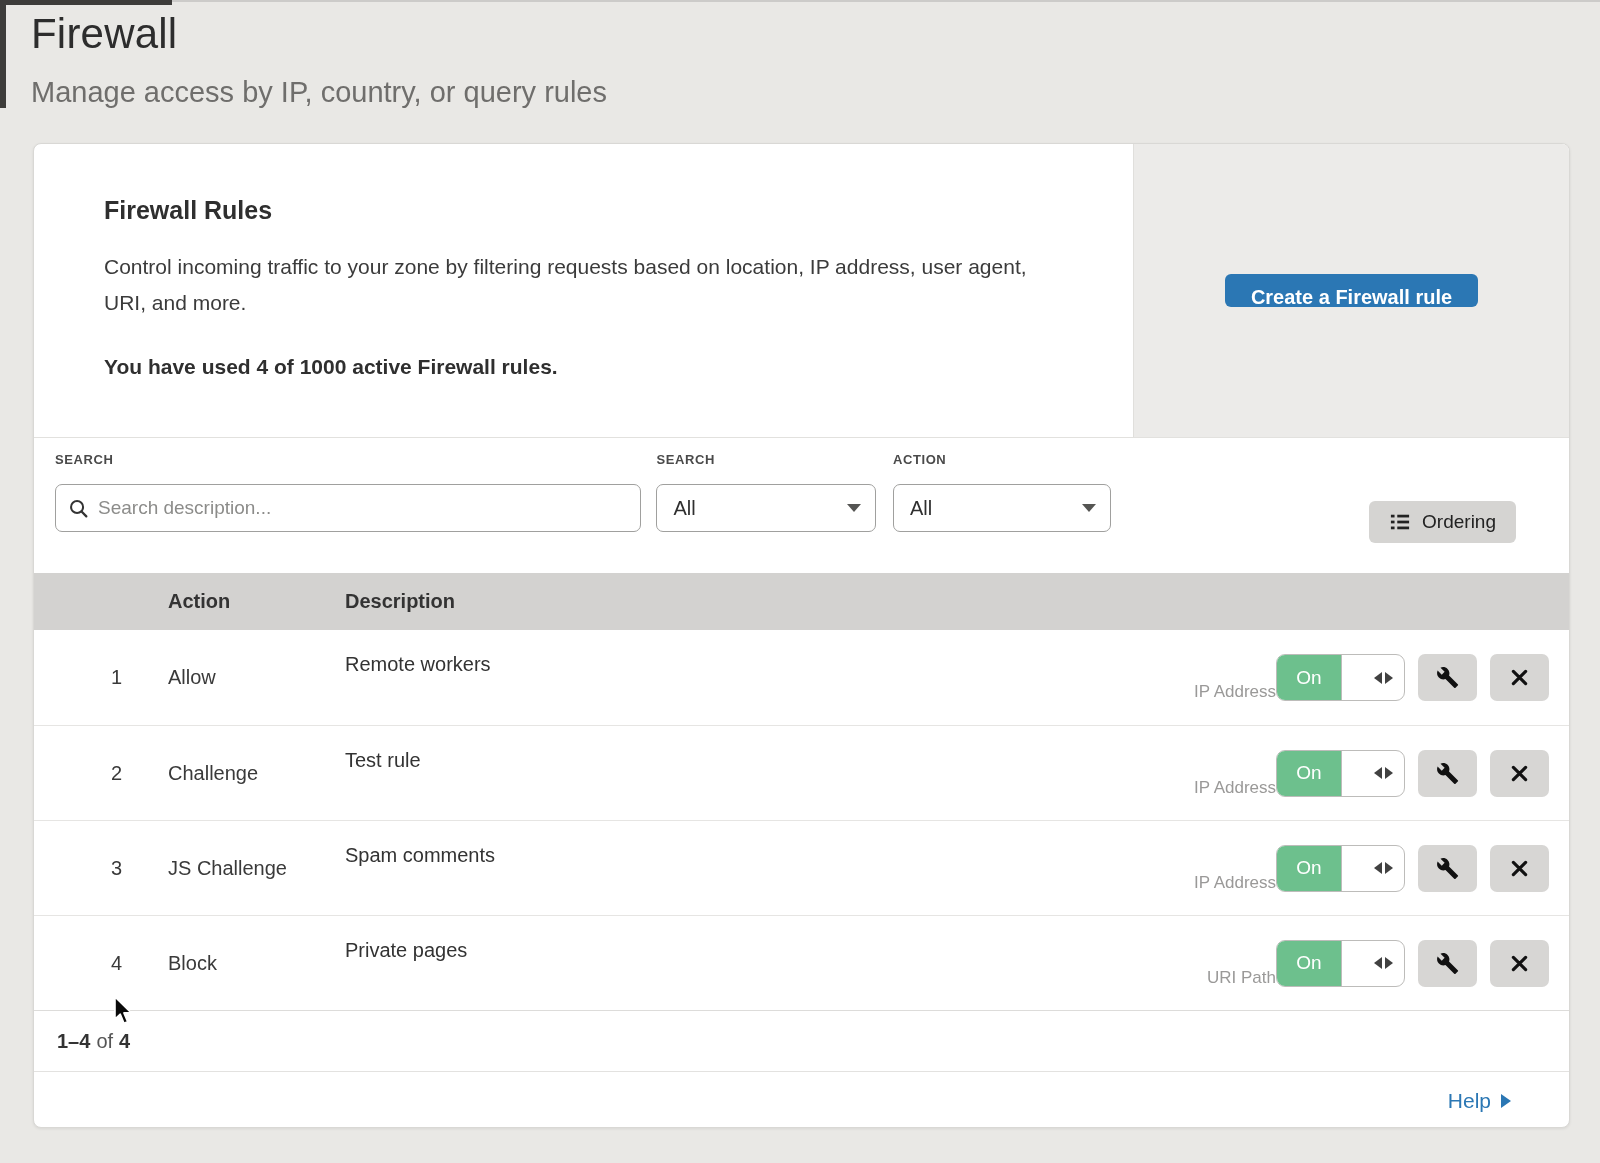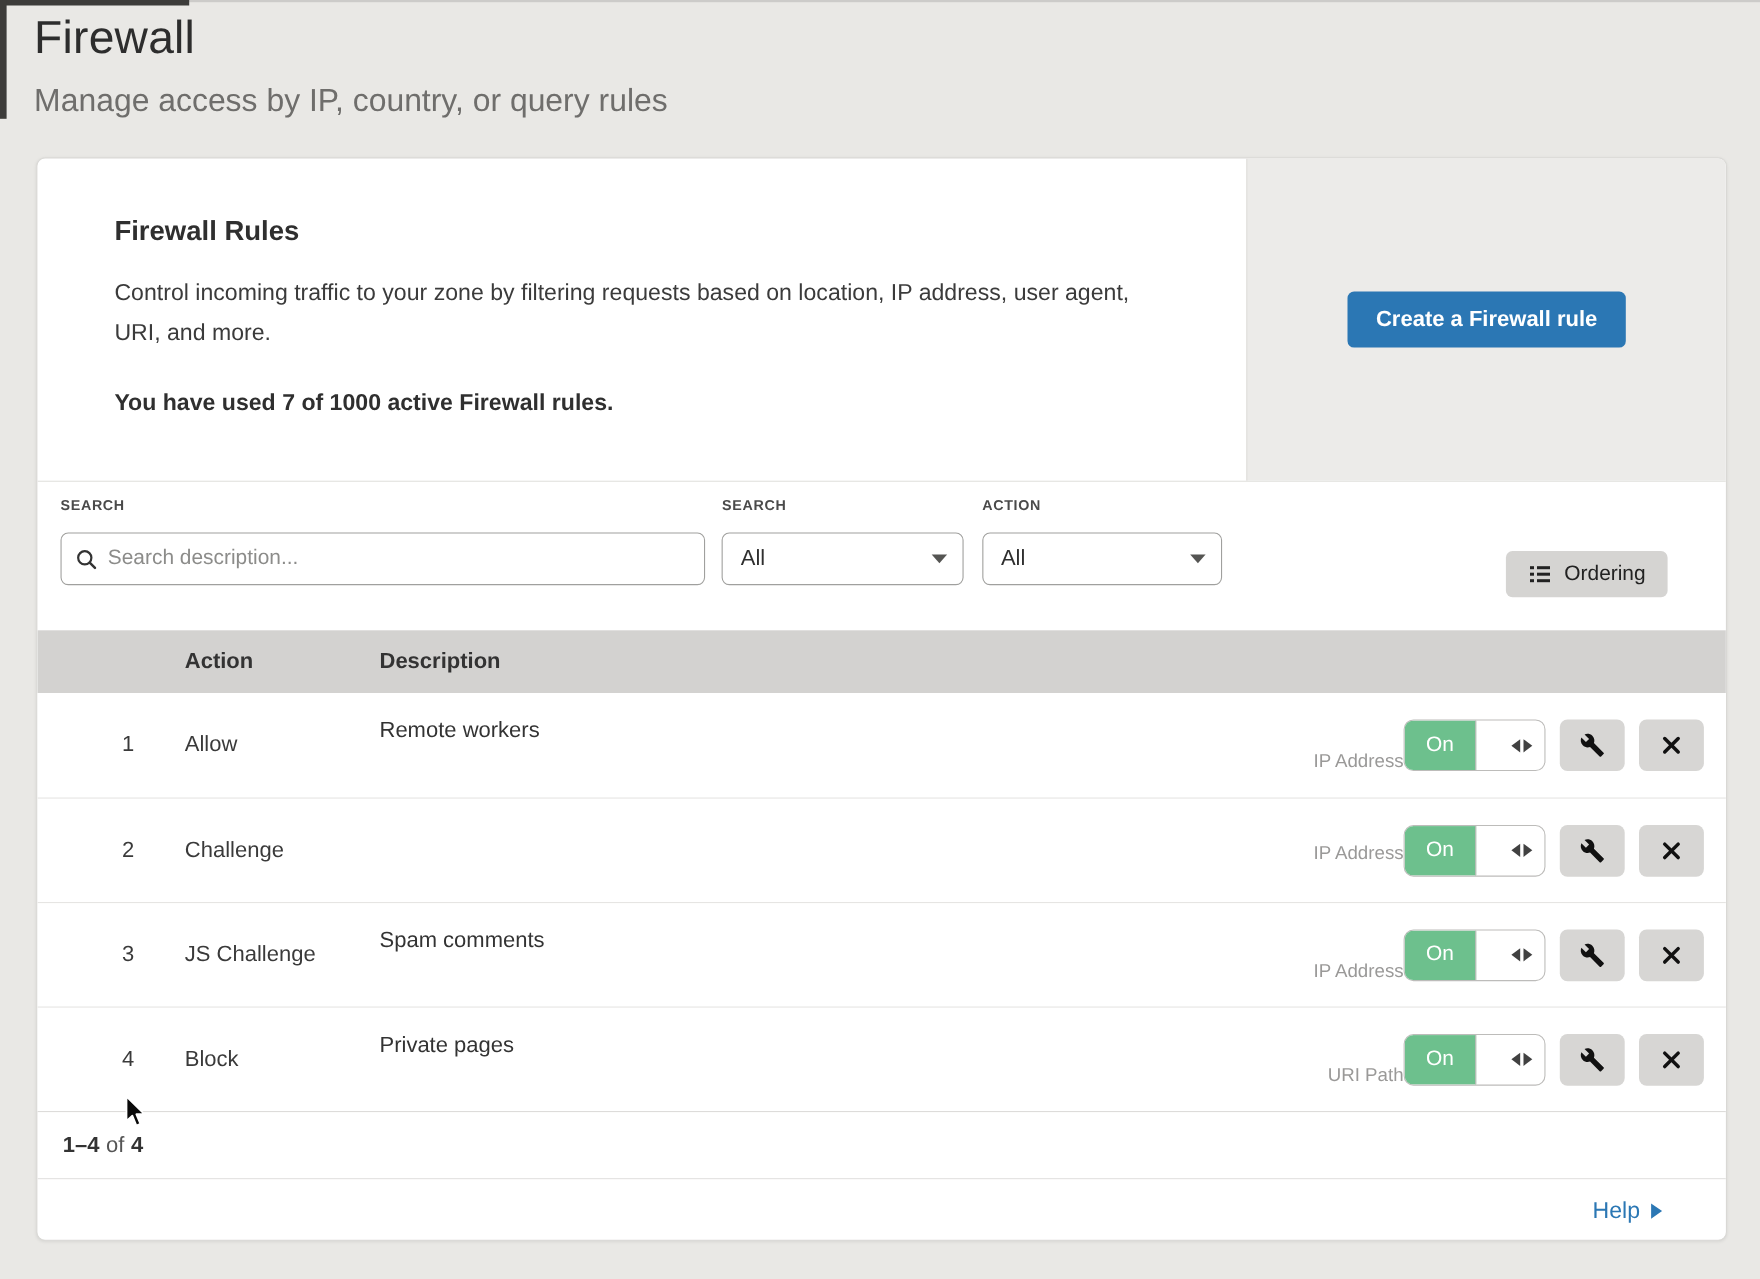--- a/index.html
+++ b/index.html
@@ -32,21 +32,21 @@
   .section-title { font-size:25px; font-weight:600; color:#2f2f2f; }
   .section-desc { margin-top:24px; font-size:21px; line-height:36px; color:#3b3b3b; max-width:965px; }
   .usage-note { margin-top:34px; font-size:21px; font-weight:700; color:#2f2f2f; }
   .cta-panel {
     flex:1; background:#ecebe9; border-left:1px solid #e0dfdc;
     display:flex; align-items:center; justify-content:center;
   }
   .btn-primary {
     background:#2b77b4; color:#fff; border:none; border-radius:6px;
     font-family:inherit; font-size:20px; font-weight:600;
-    padding:12px 26px; height:51px; cursor:pointer;text-align:center;
+    padding:12px 26px; height:33px; cursor:pointer;text-align:center;
   }
 
   
   .filter-bar { position:relative; height:135px; padding:14px 0 0 21px; }
   .filter-label {
     display:block; font-size:13px; font-weight:700; letter-spacing:0.6px;
     color:#4a4a4a; margin-bottom:17px;
   }
   .filter-group { display:inline-block; vertical-align:top; }
   .fg-search { width:586px; }
@@ -151,21 +151,21 @@
   <h1 class="page-title">Firewall</h1>
   <div class="page-subtitle">Manage access by IP, country, or query rules</div>
 </header>
 
 <section class="card">
 
   <div class="card-top">
     <div class="card-info">
       <h2 class="section-title">Firewall Rules</h2>
       <p class="section-desc">Control incoming traffic to your zone by filtering requests based on location, IP address, user agent, URI, and more.</p>
-      <p class="usage-note">You have used 7 of 1000 active Firewall rules.</p>
+      <p class="usage-note">You have used 4 of 1000 active Firewall rules.</p>
     </div>
     <div class="cta-panel">
       <button class="btn-primary">Create a Firewall rule</button>
     </div>
   </div>
 
   <div class="filter-bar">
     <div class="filter-group fg-search">
       <label class="filter-label">SEARCH</label>
       <div class="input-wrap">
@@ -239,20 +239,21 @@
           <path d="M5 5 L19 19 M19 5 L5 19" stroke="#111" stroke-width="3.6" stroke-linecap="round"></path>
         </svg>
       </button>
     </div>
   </div>
 
   <div class="trow">
     <div class="col-num">2</div>
     <div class="col-action">Challenge</div>
     <div class="col-desc">
+      <div class="desc-title">Test rule</div>
       <div class="desc-sub">IP Address</div>
     </div>
     <div class="col-controls">
       <div class="toggle">
         <span class="tg-on">On</span>
         <span class="tg-arrows">
           <i class="arr-l"></i>
               <i class="arr-r"></i>
         </span>
       </div>

